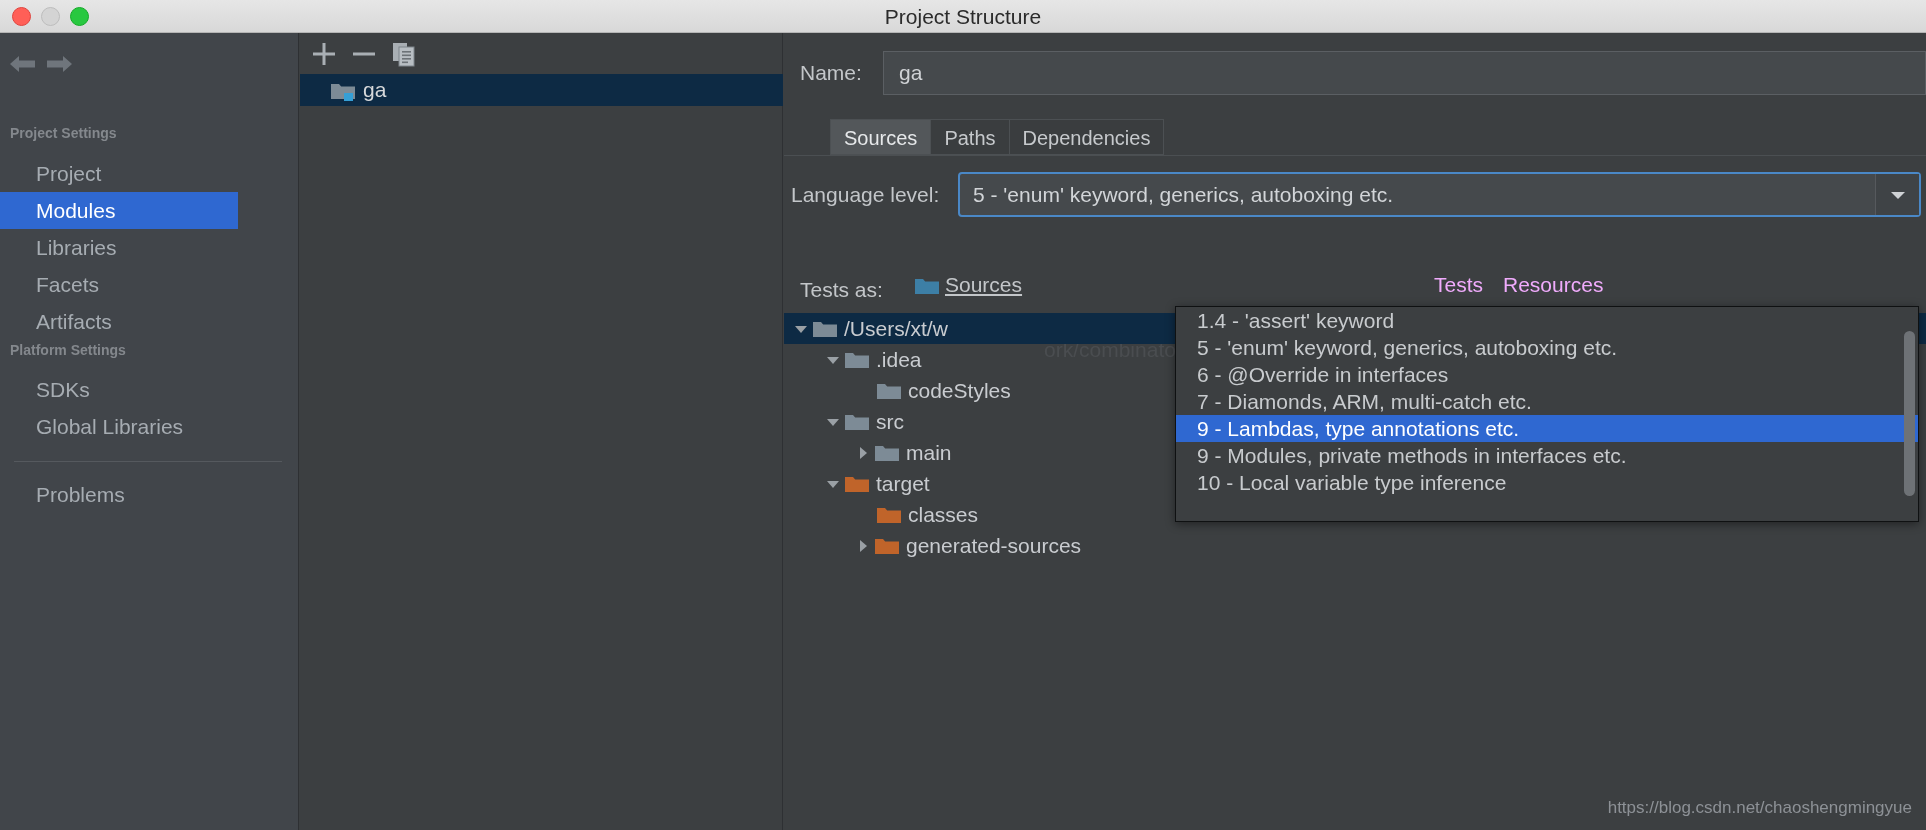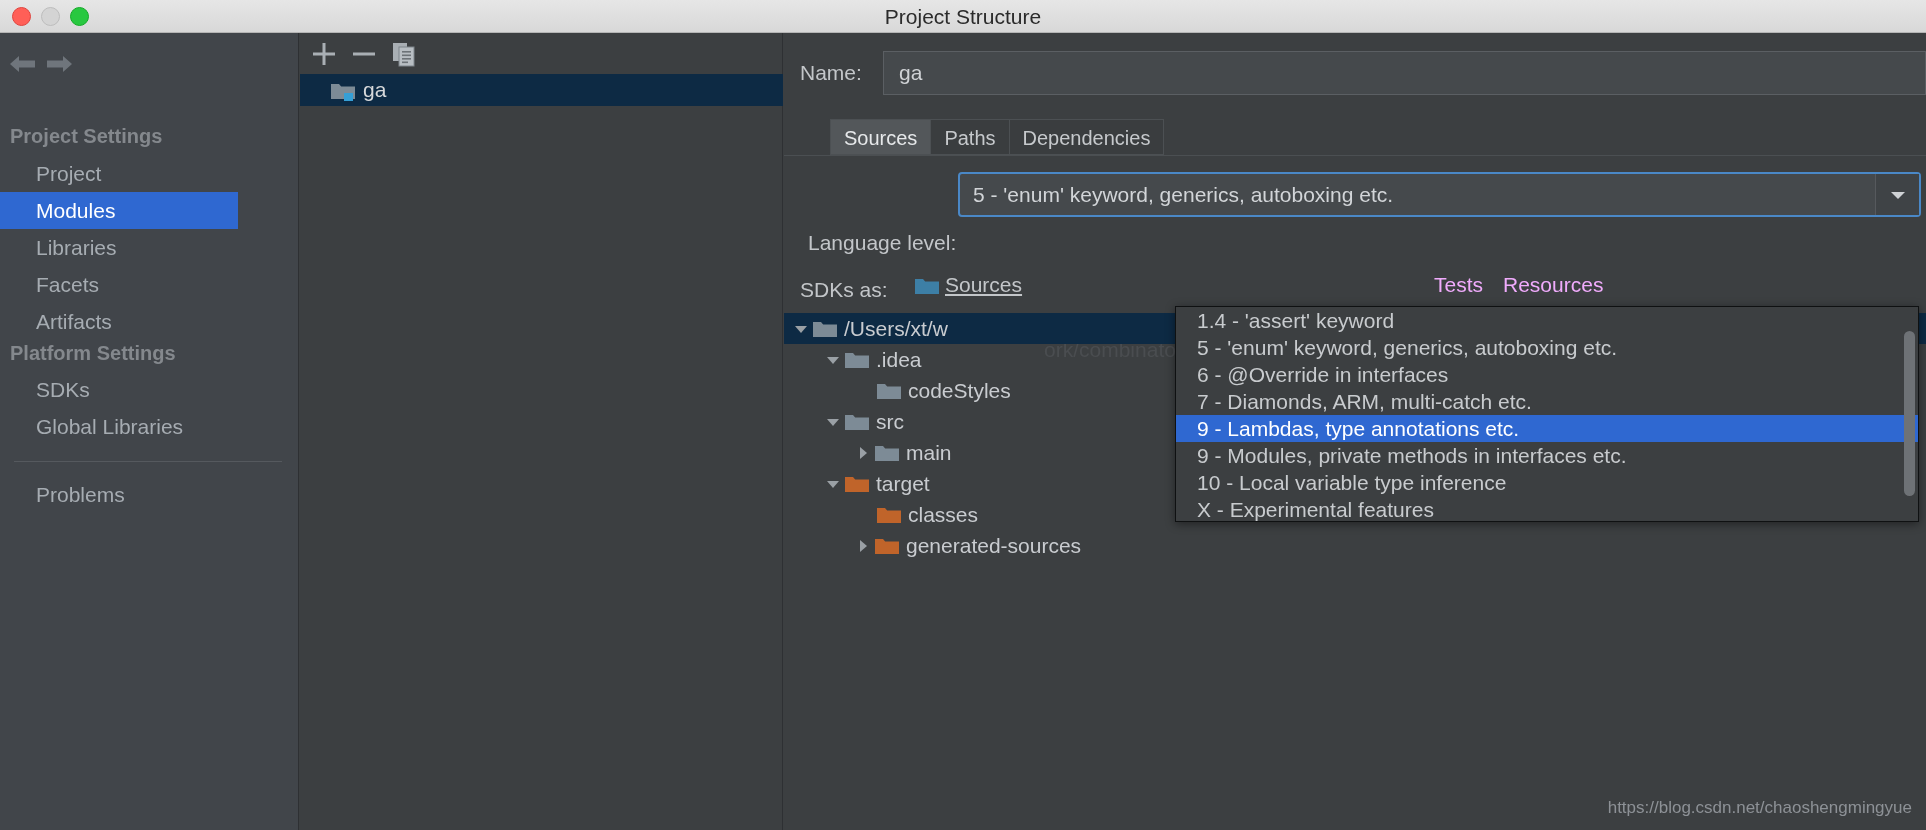--- a/index.html
+++ b/index.html
@@ -41,21 +41,21 @@
   #nav-arrows { position:absolute; left:0; top:8px; width:299px; height:48px; }
   .nav-arrow {
     position:absolute; top:6px; width:34px; height:34px;
     color:#6f757c;
   }
   .nav-arrow svg { display:block; }
   #nav-back { left:6px; }
   #nav-fwd  { left:42px; }
 
   .sec-title {
-    position:absolute; left:10px; font-size:20px; font-weight:bold;
+    position:absolute; left:10px; font-size:14px; font-weight:bold;
     color:#84888d; white-space:nowrap;
   }
   .nav-item {
     position:absolute; left:0; width:238px; height:37px;
     line-height:37px; padding-left:36px;
     font-size:21px; color:#a6acb2; white-space:nowrap;
   }
   .nav-item.selected { background:#2f68d1; color:#ffffff; }
   #nav-divider {
     position:absolute; left:14px; top:428px; width:268px; height:1px;
@@ -118,22 +118,22 @@
   }
   .tab:first-child { border-left:1px solid #4c5053; }
   .tab.active { background:#53575a; color:#e6e8ea; }
   #tab-underline {
     position:absolute; left:0; top:122px; width:1142px; height:1px;
     background:#4b4f52;
   }
 
   
   #lang-label {
-    position:absolute; left:24px; top:150px;
-    font-size:21px; color:#c3c6c9;margin-top:48px;
+    position:absolute; left:7px; top:150px;
+    font-size:21px; color:#c3c6c9;
   }
   #lang-combo {
     position:absolute; left:174px; top:139px; width:963px; height:45px;
     background:#45494c;
     border:2px solid #4a88c7; border-radius:4px;
     display:flex; align-items:center;
   }
   #lang-combo .lang-value {
     margin-left:13px; font-size:21px; color:#d2d5d8; white-space:nowrap;
     flex:1; overflow:hidden;
@@ -333,21 +333,21 @@
 
     <div id="lang-combo">
       <span class="lang-value">5 - 'enum' keyword, generics, autoboxing etc.</span>
       <span id="lang-arrow">
         <svg width="18" height="12" viewBox="0 0 18 12">
           <path d="M2 3 L9 10 L16 3 Z" fill="#cfd2d5"></path>
         </svg>
       </span>
     </div>
 
-    <div id="markas-label">SDKs as:</div>
+    <div id="markas-label">Tests as:</div>
 
     <div id="markas-items">
       <span class="folder-ico">
         <svg width="26" height="20" viewBox="0 0 26 20">
           <path d="M1 3 h8 l2.2 2.6 H25 V18 H1 Z" fill="#3d7fa6"></path>
         </svg>
       </span>
       <span class="mark-link">Sources</span>
     </div>
 
@@ -480,20 +480,17 @@
     </div>
     <div class="dd-item sel">
       <span>9 - Lambdas, type annotations etc.</span>
     </div>
     <div class="dd-item">
       <span>9 - Modules, private methods in interfaces etc.</span>
     </div>
     <div class="dd-item">
       <span>10 - Local variable type inference</span>
     </div>
-    <div class="dd-item">
-      <span>X - Experimental features</span>
-    </div>
     <div id="dd-scrollbar"></div>
   </div>
 
   <div id="watermark">https://blog.csdn.net/chaoshengmingyue</div>
 </div>
 
 </body></html>

